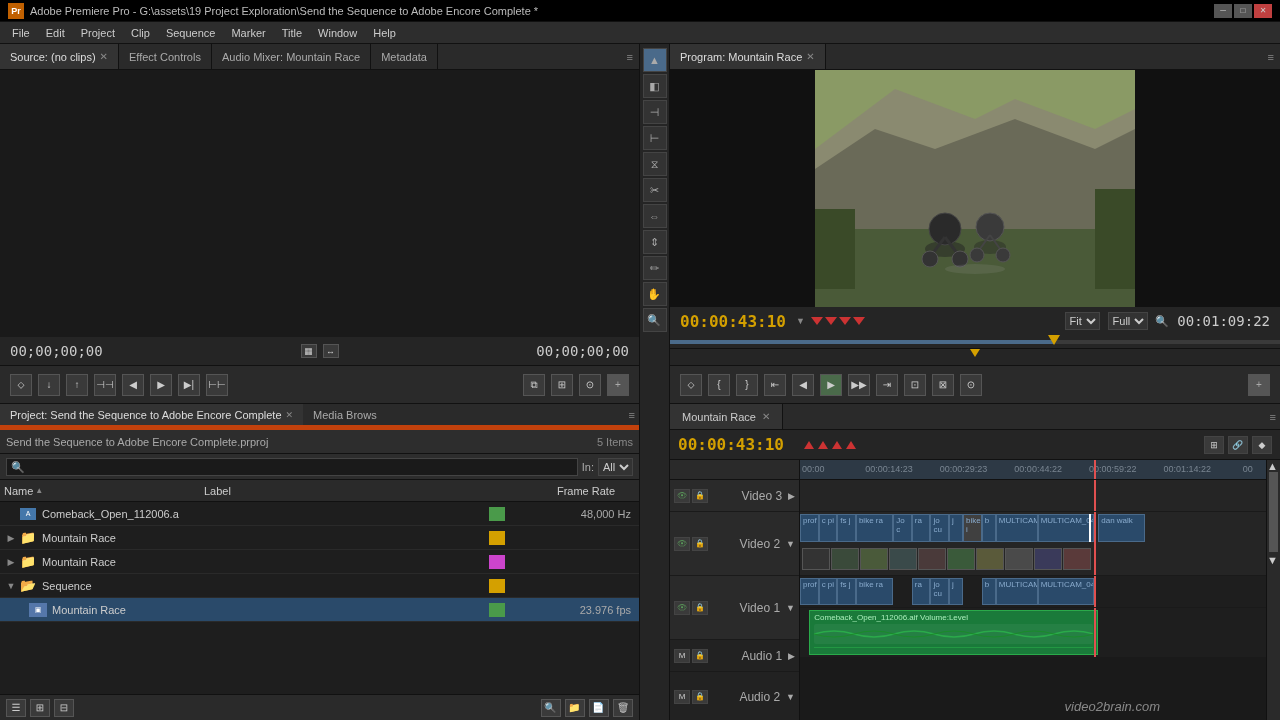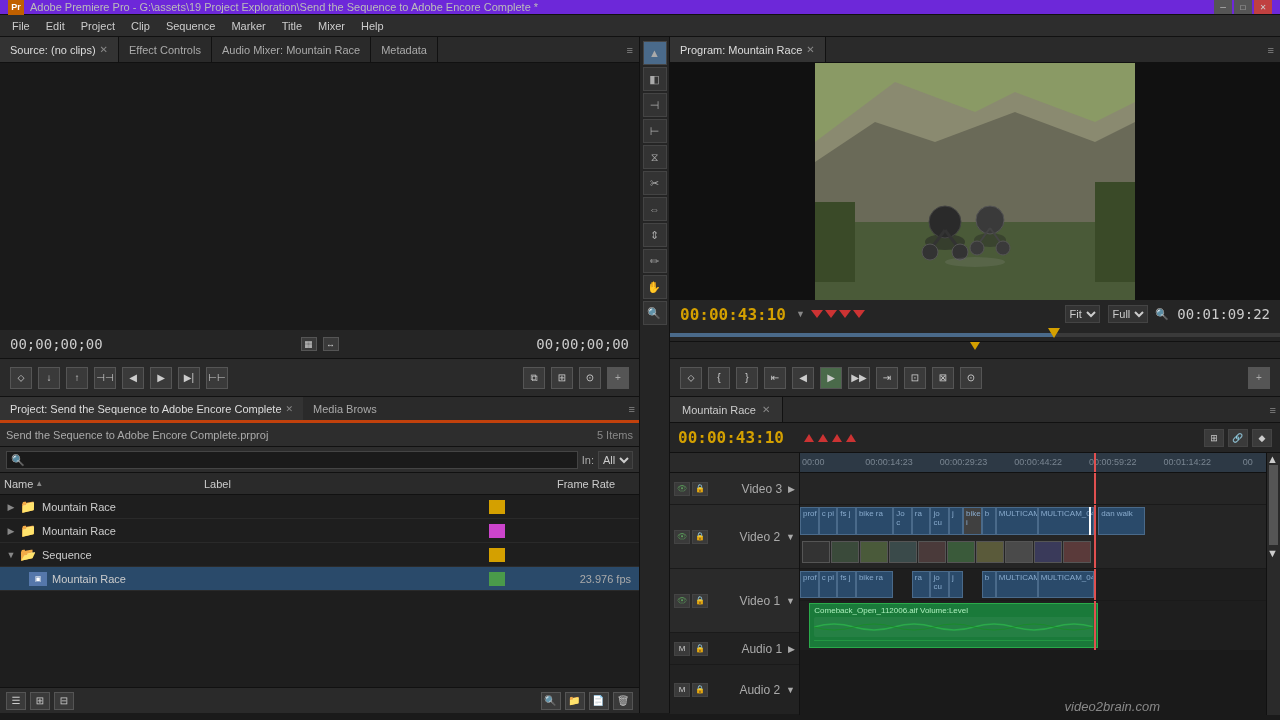--- a/index.html
+++ b/index.html
@@ -8,22 +8,22 @@
       height: 720px;
       background: #1a1a1a;
       font-family: Arial, sans-serif;
       font-size: 11px;
       color: #ccc;
       overflow: hidden;
     }
 
     
     #title-bar {
-      height: 15px;
-      background: #6d28d9;
+      height: 22px;
+      background: #000000;
       display: flex;
       align-items: center;
       padding: 0 8px;
       border-bottom: 1px solid #111;
     }
     #title-bar .app-icon {
       width: 16px;
       height: 16px;
       background: #c06000;
       margin-right: 6px;
@@ -176,21 +176,21 @@
     #project-panel {
       flex: 1;
       display: flex;
       flex-direction: column;
     }
     .project-tab-bar {
       height: 26px;
       background: #2a2a2a;
       display: flex;
       align-items: center;
-      border-bottom: 3px solid #c2410c;
+      border-bottom: 5px solid #c2410c;
     }
     .project-tab {
       padding: 4px 10px;
       font-size: 11px;
       color: #aaa;
       cursor: pointer;
       height: 100%;
       display: flex;
       align-items: center;
     }
@@ -539,21 +539,21 @@
 </div>
 
 <div id="menu-bar">
   <span class="menu-item">File</span>
   <span class="menu-item">Edit</span>
   <span class="menu-item">Project</span>
   <span class="menu-item">Clip</span>
   <span class="menu-item">Sequence</span>
   <span class="menu-item">Marker</span>
   <span class="menu-item">Title</span>
-  <span class="menu-item">Mixer</span>
+  <span class="menu-item">Window</span>
   <span class="menu-item">Help</span>
 </div>
 
 <div id="main">
 
   <div id="left-area">
 
     <div id="source-panel">
       <div class="panel-tab-bar">
         <div class="panel-tab active">
@@ -633,20 +633,29 @@
         <div class="col-name">
           <span>Name</span>
           <span style="font-size:8px;color:#888;">▲</span>
         </div>
         <div class="col-label">Label</div>
         <div class="col-framerate">Frame Rate</div>
       </div>
 
       <div class="project-list">
 
+        <div class="list-item">
+          <div class="item-expand"></div>
+          <div class="item-icon">
+            <div style="width:16px;height:12px;background:#4477aa;font-size:7px;color:white;display:flex;align-items:center;justify-content:center;">A</div>
+          </div>
+          <span class="item-name">Comeback_Open_112006.a</span>
+          <div class="item-label-box" style="background:#4a9a4a;"></div>
+          <span class="item-framerate">48,000 Hz</span>
+        </div>
 
         <div class="list-item">
           <div class="item-expand">▶</div>
           <div class="item-icon">
             <span style="font-size:13px;">📁</span>
           </div>
           <span class="item-name">Mountain Race</span>
           <div class="item-label-box" style="background:#d4a000;"></div>
           <span class="item-framerate"></span>
         </div>

